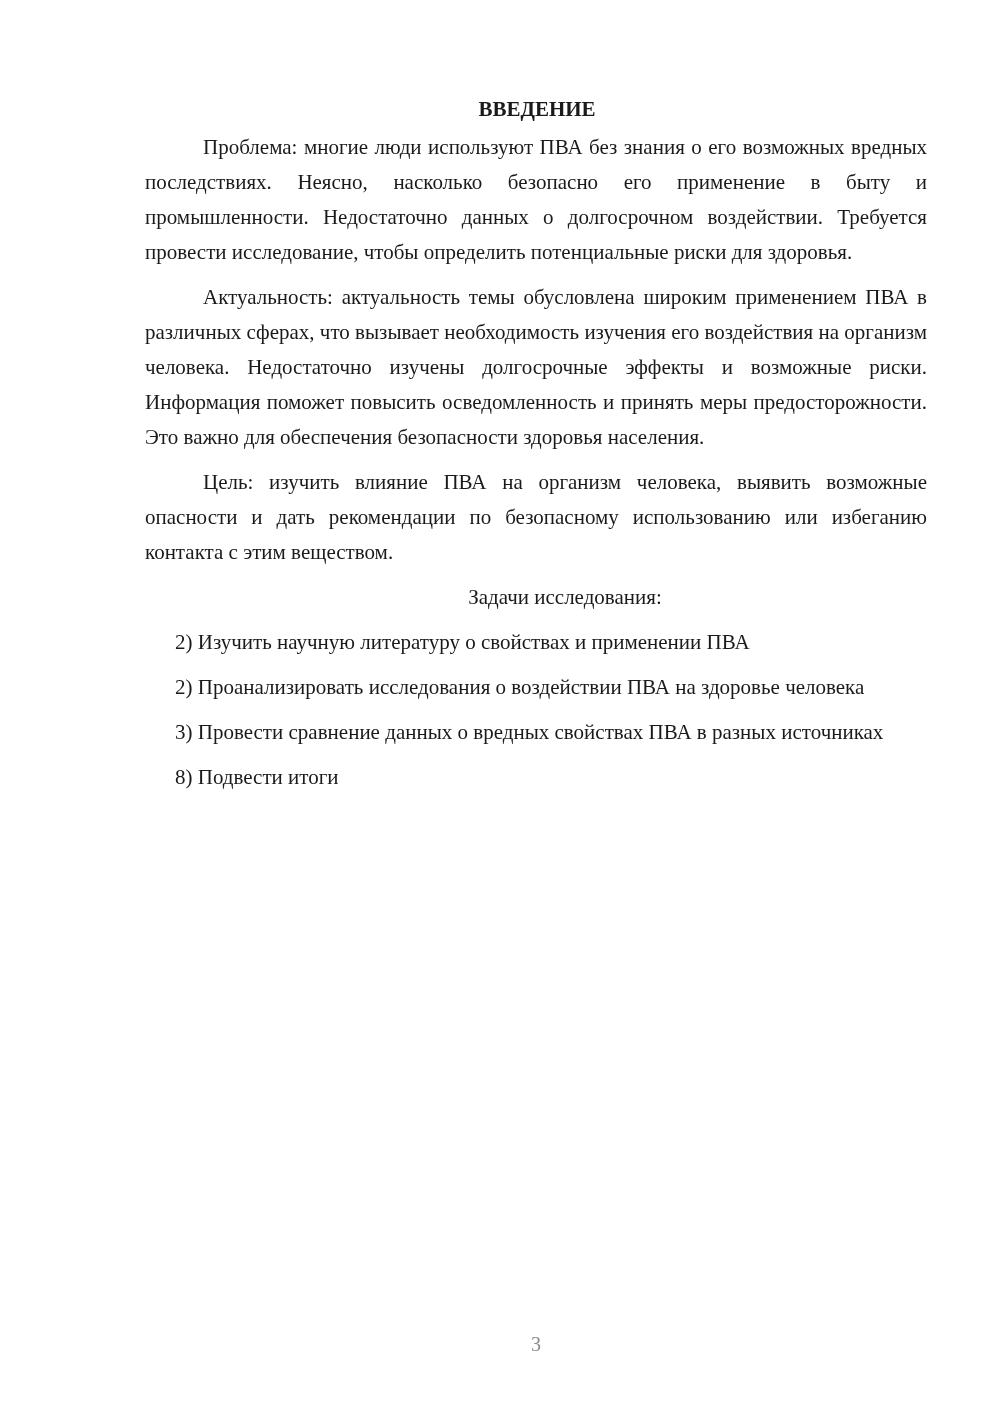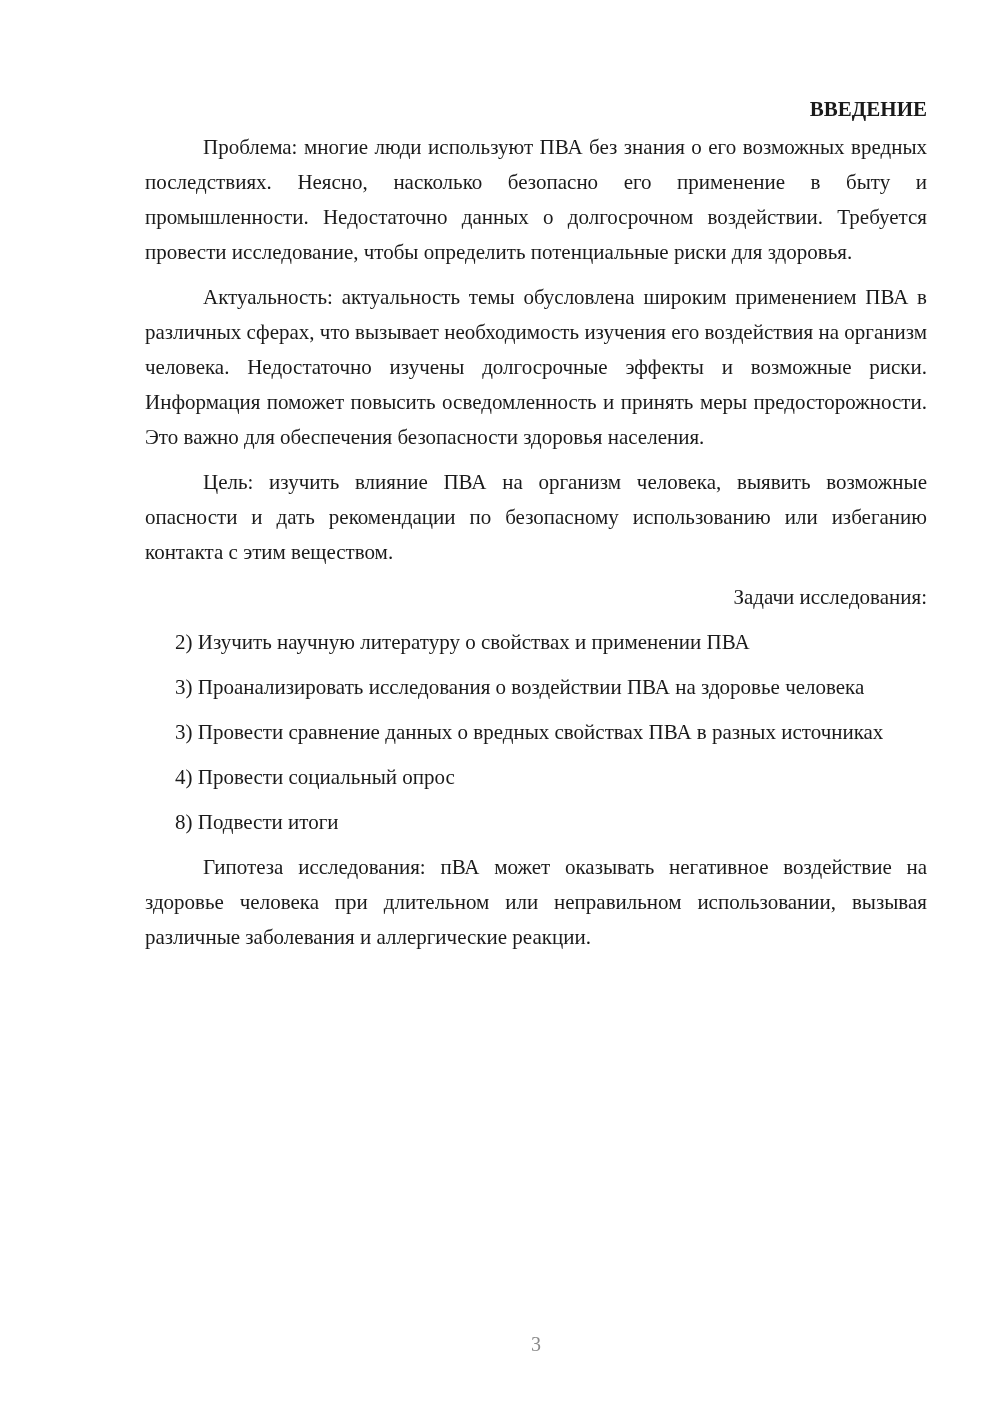--- a/index.html
+++ b/index.html
@@ -17,36 +17,36 @@
     }
     .page {
       position: absolute;
       left: 145px;
       top: 92px;
       width: 782px;
       font-size: 21px;
       line-height: 35px;
     }
     .title {
-      text-align: right;
+      text-align: center;
       font-weight: bold;
       font-size: 21px;
       line-height: 35px;
       margin: 0 0 3px 0;
       padding-left: 2px;
     }
     .para {
       margin: 0 0 10px 0;
       text-align: justify;
       text-indent: 58px;
     }
     .plain {
       margin: 0 0 10px 0;
       text-indent: 58px;
-      text-align: right;
+      text-align: center;
     }
     .list-item {
       margin: 0 0 10px 0;
       text-indent: 30px;
       text-align: justify;
     }
     .page-number {
       position: absolute;
       left: 0;
       width: 1072px;
@@ -65,24 +65,22 @@
   <p class="para">Проблема: многие люди используют ПВА без знания о его возможных вредных последствиях. Неясно, насколько безопасно его применение в быту и промышленности. Недостаточно данных о долгосрочном воздействии. Требуется провести исследование, чтобы определить потенциальные риски для здоровья.</p>
 
   <p class="para">Актуальность: актуальность темы обусловлена широким применением ПВА в различных сферах, что вызывает необходимость изучения его воздействия на организм человека. Недостаточно изучены долгосрочные эффекты и возможные риски. Информация поможет повысить осведомленность и принять меры предосторожности. Это важно для обеспечения безопасности здоровья населения.</p>
 
   <p class="para">Цель: изучить влияние ПВА на организм человека, выявить возможные опасности и дать рекомендации по безопасному использованию или избеганию контакта с этим веществом.</p>
 
   <p class="plain">Задачи исследования:</p>
 
   <div>
     <p class="list-item">2) Изучить научную литературу о свойствах и применении ПВА</p>
-    <p class="list-item">3) Проанализировать исследования о воздействии ПВА на здоровье человека</p>
+    <p class="list-item">2) Проанализировать исследования о воздействии ПВА на здоровье человека</p>
     <p class="list-item">3) Провести сравнение данных о вредных свойствах ПВА в разных источниках</p>
-    <p class="list-item">4) Провести социальный опрос</p>
     <p class="list-item">8) Подвести итоги</p>
   </div>
 
 
 
-  <p class="para">Гипотеза исследования: пВА может оказывать негативное воздействие на здоровье человека при длительном или неправильном использовании, вызывая различные заболевания и аллергические реакции.</p>
 </div>
 
 <div class="page-number">3</div>
 
 </body></html>

